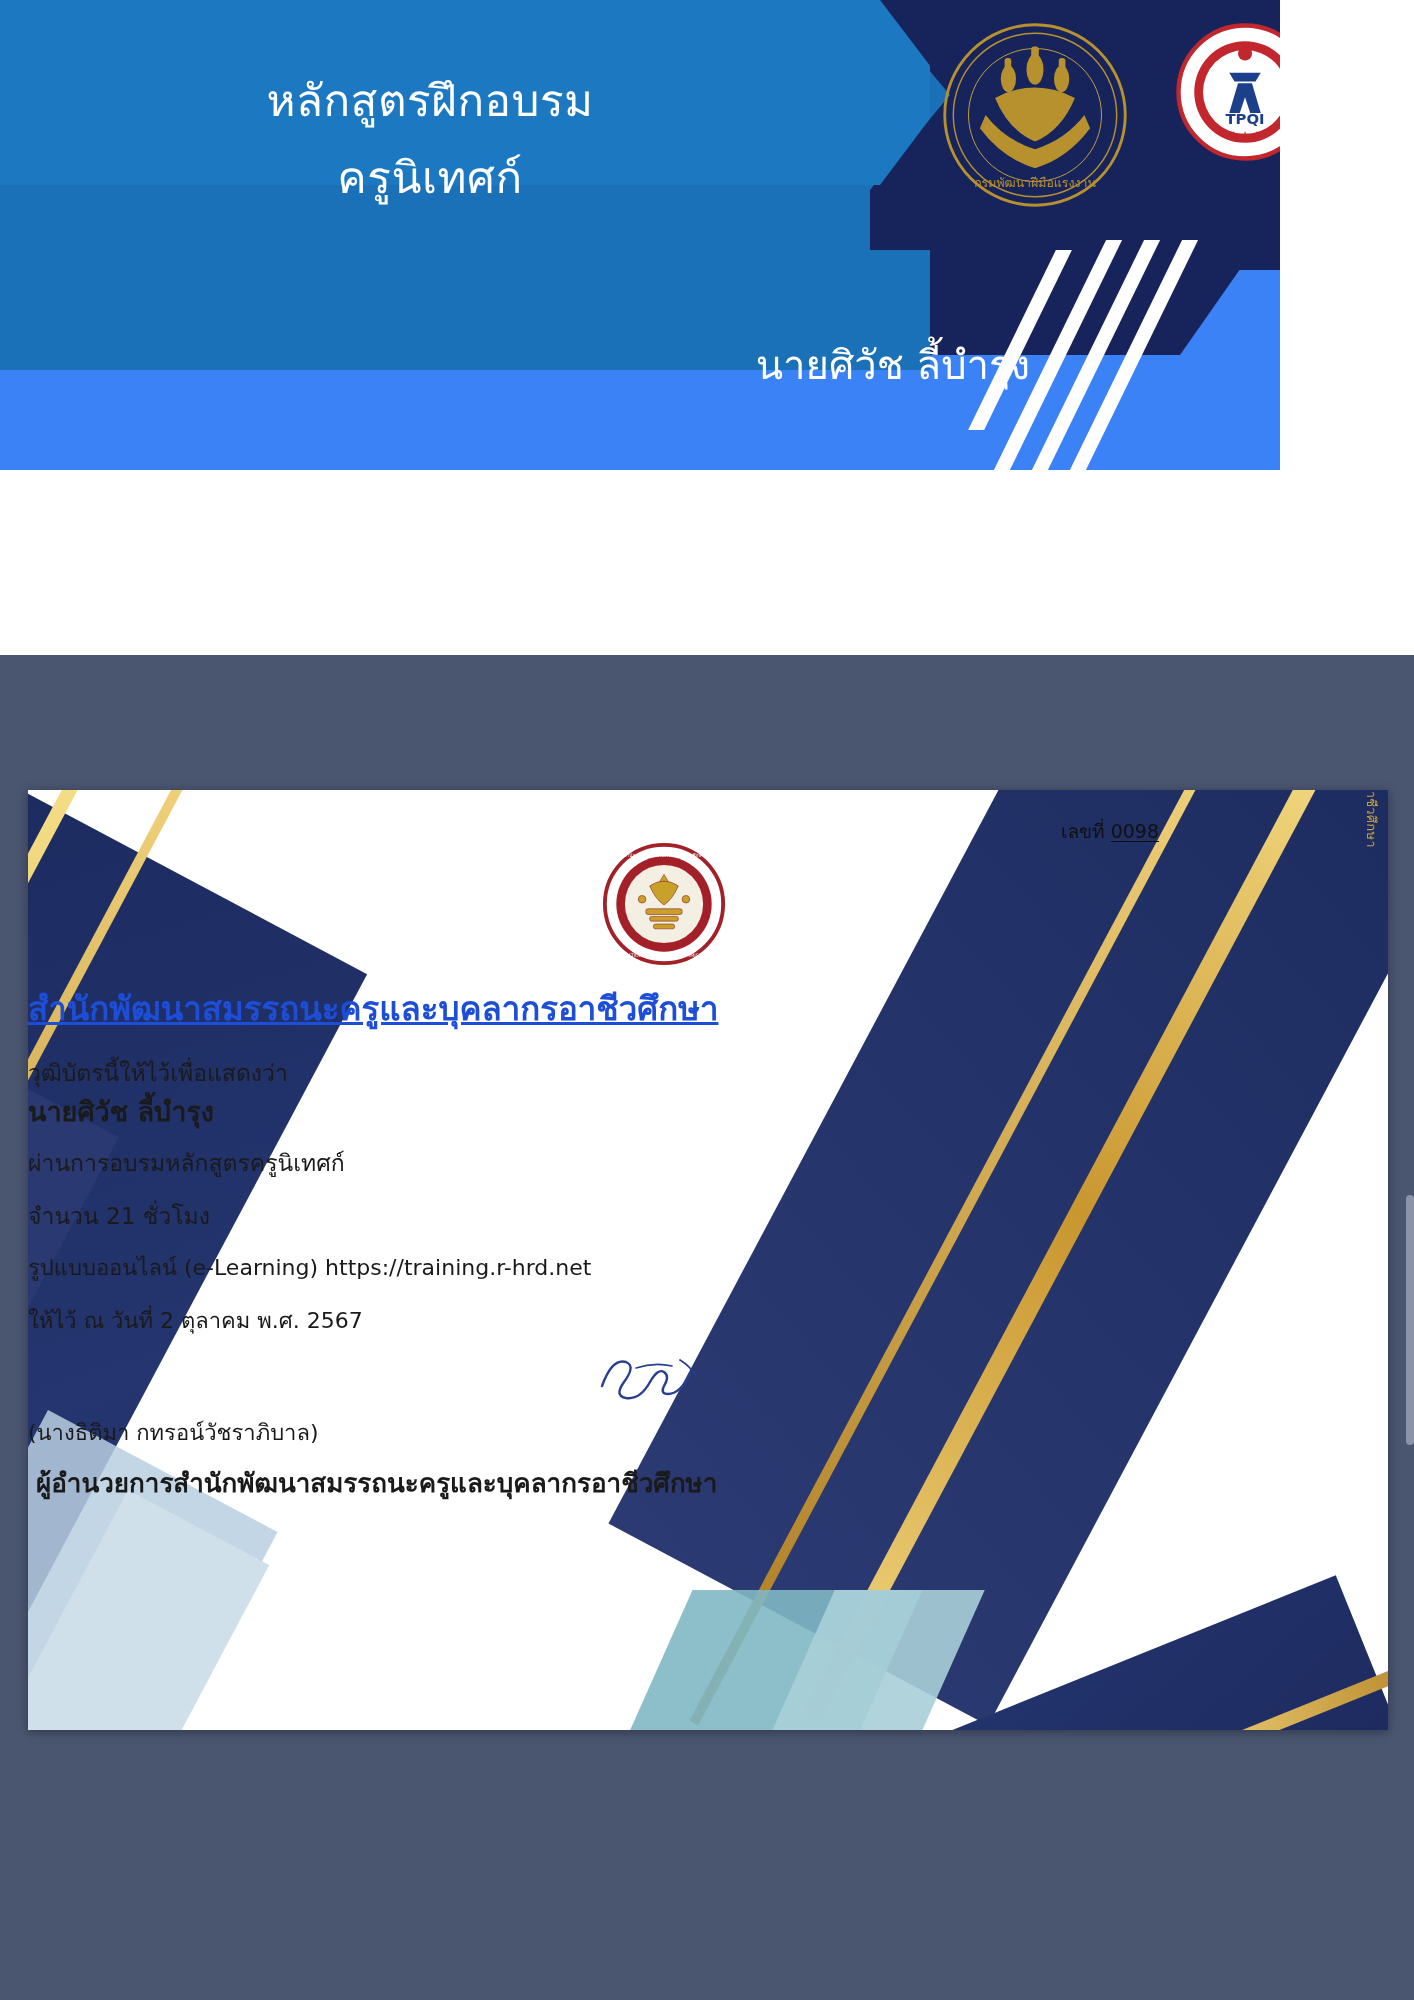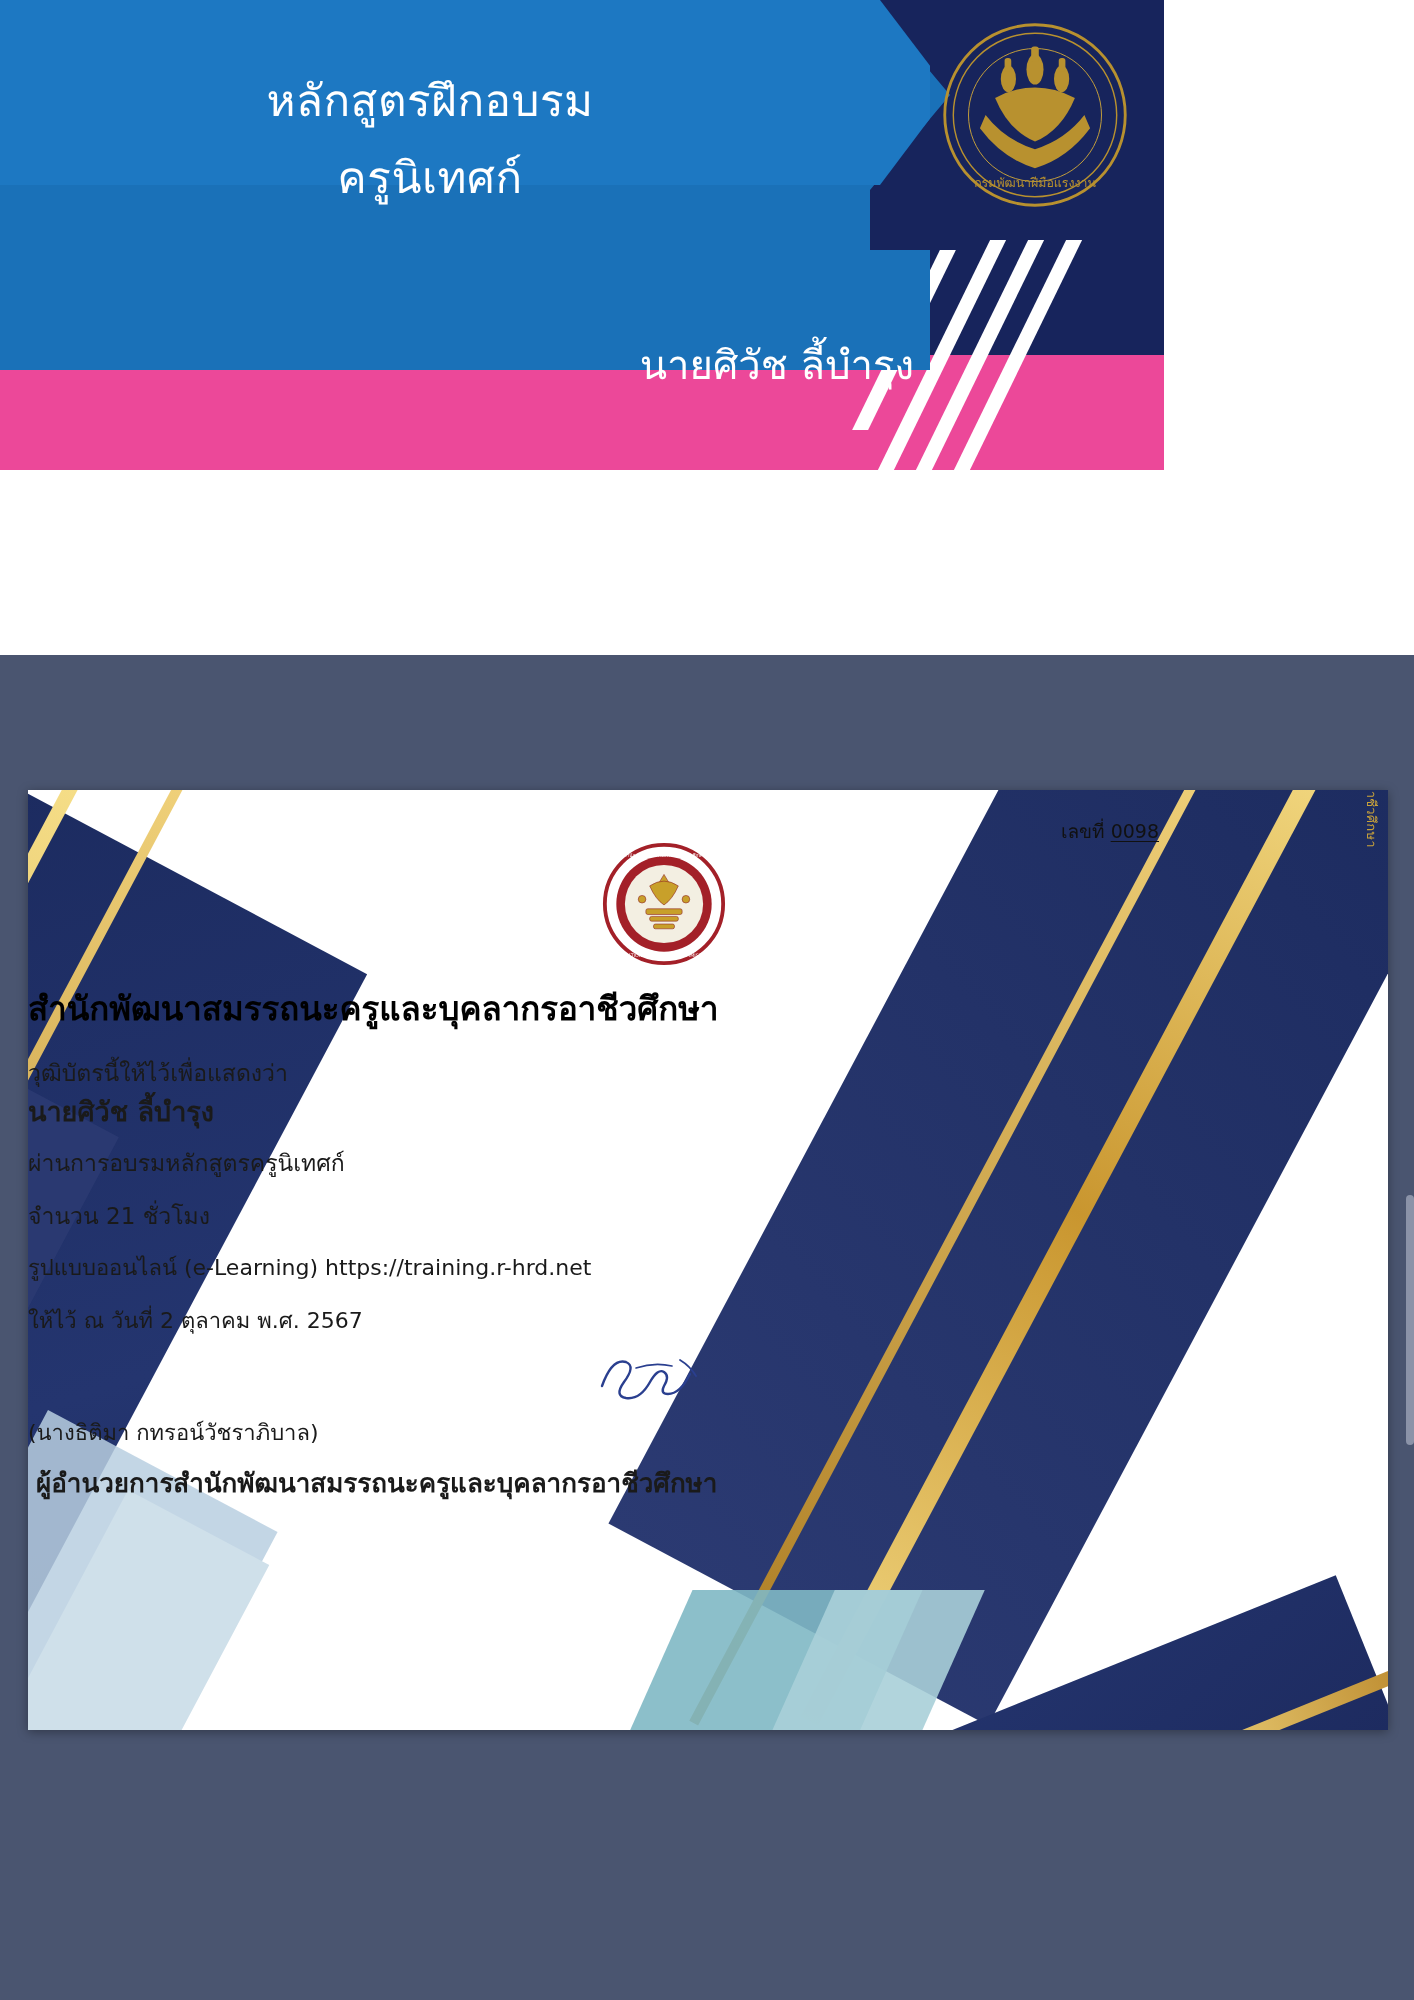--- a/index.html
+++ b/index.html
@@ -11,23 +11,23 @@
     height: 2000px;
     background: #ffffff;
     font-family: "DejaVu Sans", "Liberation Sans", sans-serif;
     overflow: hidden;
     position: relative;
   }
 
   
   .header {
     position: relative;
-    width: 1164px;
+    width: 1280px;
     height: 470px;
-    background: #ec4899;
+    background: #3b82f6;
     overflow: hidden;
   }
 
   
   .hdr-navy {
     position: absolute;
     left: 0;
     top: 0;
     width: 1414px;
     height: 370px;
@@ -277,21 +277,22 @@
     width: 124px;
     height: 124px;
   }
 
   .c-org {
     position: absolute;
     left: 0; right: 0;
     top: 192px;
     font-size: 33px;
     font-weight: bold;
-    color: #000000;
+    color: #1d4ed8;
+    text-decoration: underline;
   }
   .c-line1 { position: absolute; left: 0; right: 0; top: 253px; font-size: 23px; margin-top: 12px; }
   .c-name  { position: absolute; left: 0; right: 0; top: 300px; font-size: 27px; font-weight: bold; }
   .c-line2 { position: absolute; left: 0; right: 0; top: 355px; font-size: 23px; }
   .c-line3 { position: absolute; left: 0; right: 0; top: 408px; font-size: 23px; }
   .c-line4 { position: absolute; left: 0; right: 0; top: 460px; font-size: 22px; }
   .c-line5 { position: absolute; left: 0; right: 0; top: 513px; font-size: 22px; }
 
   .c-sign {
     position: absolute;

